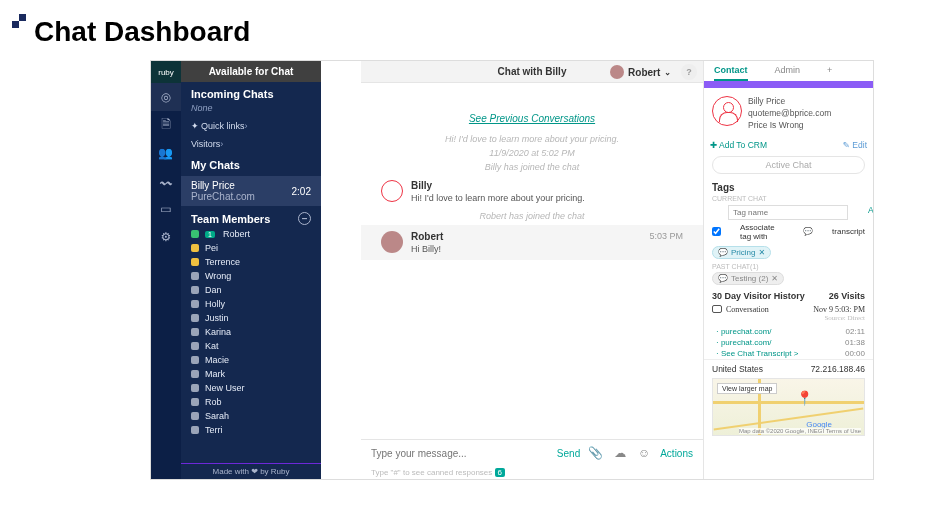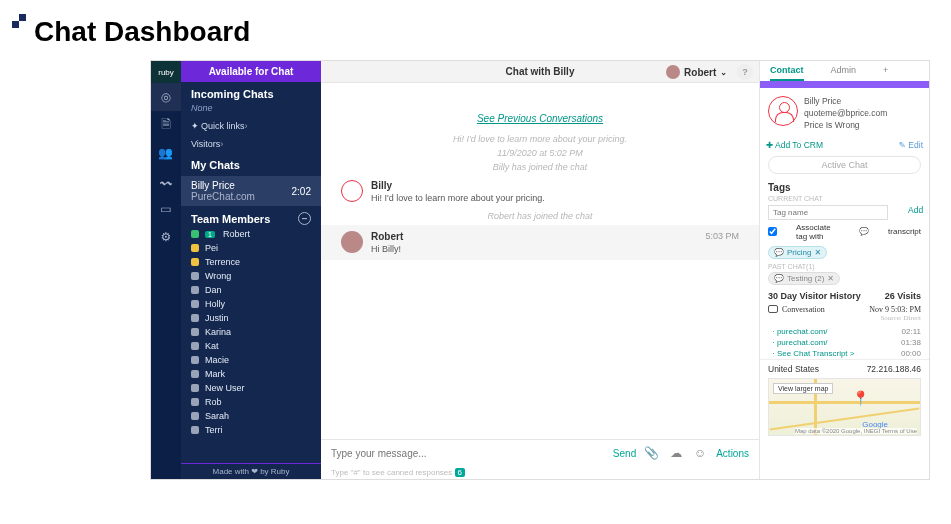--- a/index.html
+++ b/index.html
@@ -1,48 +1,48 @@
 <!DOCTYPE html>
 <html><head>
 <meta charset="utf-8">
 <style>
   * { box-sizing: border-box; margin: 0; padding: 0; }
   body { font-family: Arial, Helvetica, sans-serif; font-size: 12px; color: #333; background: #fff; }
   .page-title { font-size: 28px; font-weight: 700; margin: 16px 0 12px 34px; color: #000; position: relative; }
   .page-title::before { content: ""; position: absolute; left: -22px; top: -2px; width: 14px; height: 14px;
     background: conic-gradient(#1a2a5e 0 25%, transparent 0 50%, #1a2a5e 0 75%, transparent 0); }
 
-  .app { display: flex; width: 780px; height: 420px; margin-left: 150px; border: 1px solid #ddd; font-size: 10px; }
+  .app { display: flex; width: 724px; height: 420px; margin-left: 150px; border: 1px solid #ddd; font-size: 10px; }
 
   
   .iconbar { width: 30px; background: #0c1f46; display: flex; flex-direction: column; align-items: center; color: #aab4cc; }
   .brand { width: 30px; height: 22px; background: #0d3338; color: #fff; display:flex; align-items:center; justify-content:center; font-size:8px;}
   .iconbtn { width: 30px; height: 28px; display:flex; align-items:center; justify-content:center; cursor:pointer; font-size:12px; }
   .iconbtn.active { background: rgba(255,255,255,0.08);}
 
   
   .sidebar { width: 140px; background: #14284f; color: #fff; display:flex; flex-direction:column; overflow:hidden;}
-  .avail { background:#6d28d9; text-align:center; padding:5px 0; font-weight:600; font-size:10px; }
+  .avail { background:#404040; text-align:center; padding:5px 0; font-weight:600; font-size:10px; }
   .sec { padding: 6px 10px 4px; }
   .sec-h { font-weight:700; font-size:11px; margin-bottom:3px; }
   .none { color:#8fa0c3; font-style:italic; font-size:9px; }
   .linkrow { display:flex; align-items:center; padding:4px 10px; color:#d3dcee; cursor:pointer; font-size:9px;}
   .linkrow .chev { color:#8fa0c3; }
   .mychat { padding:4px 10px; background:#2b3e66; display:flex; justify-content:space-between; align-items:center; cursor:pointer;}
   .mychat .site { color:#aab4cc; font-size:10px; display:block;}
   .team-h { display:flex; justify-content:space-between; align-items:center; padding:6px 10px 2px; font-weight:700; font-size:11px;}
   .team-h .minus { width:13px; height:13px; border:1px solid #aab4cc; border-radius:50%; display:flex;align-items:center;justify-content:center; font-size:10px; color:#aab4cc;}
   .members { list-style:none; overflow-y:auto; flex:1; padding-bottom:4px;}
   .members li { display:flex; align-items:center; gap:6px; padding:2px 10px; font-size:9px; color:#e5ebf7; cursor:pointer;}
   .dot { width:8px; height:8px; border-radius:2px; }
   .dot.g{background:#38c172;} .dot.y{background:#f0c040;} .dot.o{background:#9aa4b8;}
   .madewith { text-align:center; font-size:8px; color:#aab4cc; padding:3px 0; border-top:1px solid #6d28d9;}
 
   
-  .main { flex:1; display:flex; flex-direction:column; background:#fff; min-width:0;}
+  .main { flex:1; display:flex; flex-direction:column; background:#fff; min-width:0;padding-left:40px;}
   .mhead { height:22px; background:#f3f3f3; display:flex; align-items:center; justify-content:center; position:relative; font-size:10px; font-weight:600; border-bottom:1px solid #e5e5e5;}
   .userbox { position:absolute; right:6px; top:0; height:22px; display:flex; align-items:center; gap:4px;}
   .avatar-sm { width:14px; height:14px; border-radius:50%; background:#b88; }
   .caret { font-size:8px;}
   .help { width:16px;height:16px;border-radius:50%;background:#eee;color:#999;display:flex;align-items:center;justify-content:center;font-size:9px;margin-left:6px;}
   .chatbody { flex:1; overflow:auto; padding: 30px 20px 0; position:relative;}
   .prevlink { display:block; text-align:center; color:#009688; text-decoration:underline; font-style:italic; font-size:10px; margin-bottom:10px;}
   .sysline { text-align:center; color:#b7b7b7; font-style:italic; font-size:9px; margin:4px 0;}
   .msg { display:flex; gap:8px; margin:8px 0;}
   .msg .av { width:22px; height:22px; border-radius:50%; flex-shrink:0;}
@@ -71,21 +71,21 @@
   .bigav { width:30px;height:30px;border:1.5px solid #e34; border-radius:50%; flex-shrink:0; position:relative;}
   .bigav::before{content:"";position:absolute;top:5px;left:10px;width:9px;height:9px;border:1.5px solid #e34;border-radius:50%;}
   .bigav::after{content:"";position:absolute;bottom:3px;left:6px;width:17px;height:9px;border:1.5px solid #e34;border-radius:8px 8px 0 0;border-bottom:none;}
   .cinfo { font-size:8.5px; line-height:1.4; color:#555;}
   .cactions { display:flex; justify-content:space-between; padding:0 6px 6px; font-size:8.5px;}
   .addcrm{color:#009688;cursor:pointer;} .edit{color:#5b9bd5;cursor:pointer;}
   .activechat { margin:0 8px 8px; border:1px solid #e5e5e5; border-radius:12px; text-align:center; padding:3px 0; font-size:9px; color:#aaa;}
   .tags { padding:0 8px; font-size:8px;}
   .tags .h { font-weight:700; font-size:10px; color:#333; margin-bottom:2px;}
   .tags .sub{color:#bbb; font-size:7px; text-transform:uppercase;}
-  .tagrow{display:flex; gap:20px; margin:3px 0;}
+  .tagrow{display:flex; gap:20px; margin:3px 16px;}
   .tagrow select,.taginput{flex:1;border:1px solid #ddd;padding:2px 4px;font-size:8px;color:#999;background:#fff;}
   .addtag{color:#009688;font-size:8.5px;cursor:pointer;}
   .chk{display:flex;align-items:center;gap:19px;font-size:8px;margin:3px 0;}
   .chk input{width:9px;height:9px;}
   .pill{display:inline-flex;align-items:center;gap:3px;padding:1px 5px;border-radius:8px;font-size:8px;margin:2px 2px 0 0;}
   .pill .x{cursor:pointer;font-size:8px;}
   .pill.blue{background:#e0f3f7;color:#2a8ca8;border:1px solid #b6e0ea;}
   .pill.gray{background:#eee;color:#888;border:1px solid #ddd;}
   .history{padding:6px 8px 0;font-size:8px;}
   .history .hrow{display:flex;justify-content:space-between;font-weight:700;font-size:9px;margin-bottom:4px;}

